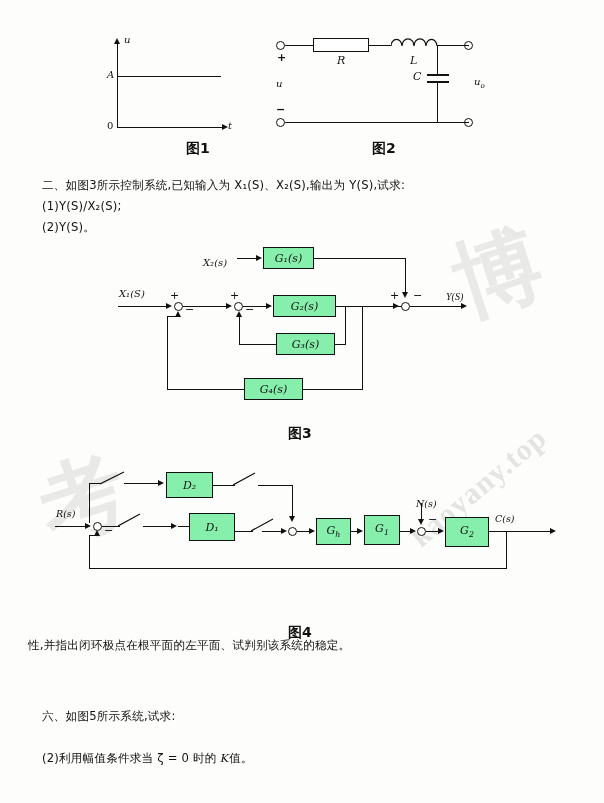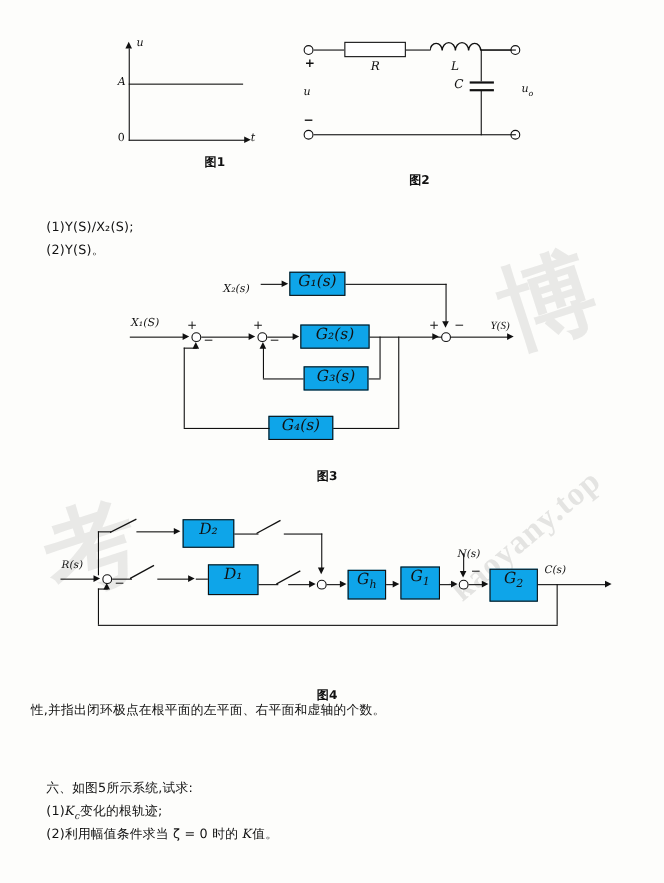--- a/index.html
+++ b/index.html
@@ -51,46 +51,46 @@
     line-height: 21px;
     color: #111;
     font-family: "DejaVu Sans", sans-serif;
     letter-spacing: 0.2px;
   }
   .mathi { font-family: "DejaVu Serif", serif; font-style: italic; }
   sub { font-size: 72%; }
 
   .figcap {
     position: absolute;
-    font-size: 11px;
+    font-size: 14px;
     font-weight: bold;
     font-family: "DejaVu Sans", sans-serif;
     color: #111;
     text-align: center;
   }
 
   
   .ln {
     position: absolute;
     background: #111;
   }
   .hl { height: 1px; }
   .vl { width: 1px; }
 
   .box {
     position: absolute;
     border: 1px solid #111;
-    background: #0ea5e9;
+    background: #86efac;
     box-sizing: border-box;
     display: flex;
-    align-items: flex-start;
+    align-items: center;
     justify-content: center;
     font-family: "DejaVu Serif", serif;
     font-style: italic;
-    font-size: 14px;
+    font-size: 11px;
     color: #111;
   }
 
   .node {
     position: absolute;
     width: 9px; height: 9px;
     border: 1.3px solid #111;
     border-radius: 50%;
     background: #fff;
     box-sizing: border-box;
@@ -222,22 +222,23 @@
     <div class="ln hl" style="left:285px; top:122px; width:184px; height:1.4px;"></div>
 
     <div class="siglbl" style="left:337px; top:54px; font-size:11px;">R</div>
     <div class="siglbl" style="left:410px; top:54px; font-size:11px;">L</div>
     <div class="siglbl" style="left:413px; top:70px; font-size:11px;">C</div>
     <div class="sign" style="left:277px; top:52px; font-weight:bold;">+</div>
     <div class="sign" style="left:276px; top:104px; font-weight:bold;">−</div>
     <div class="siglbl" style="left:276px; top:78px;">u</div>
     <div class="siglbl" style="left:474px; top:76px;"><span>u</span><sub>o</sub></div>
   </div>
-  <div class="figcap" style="left:372px; top:156px;">图2</div>
-
+  <div class="figcap" style="left:372px; top:140px;">图2</div>
+
+  <div class="para" style="left:42px; top:175px;">二、如图3所示控制系统,已知输入为 X₁(S)、X₂(S),输出为 Y(S),试求:</div>
   <div class="para" style="left:42px; top:196px;">(1)Y(S)/X₂(S);</div>
   <div class="para" style="left:42px; top:217px;">(2)Y(S)。</div>
 
   <div>
 
     <div class="siglbl" style="left:203px; top:257px;">X₂(s)</div>
     <div class="ln hl" style="left:237px; top:258px; width:21px;"></div>
     <div class="arrow-r" style="left:256px; top:254.6px;"></div>
     <div class="box" style="left:263px; top:247px; width:51px; height:22px;">
       <span>G₁(s)</span>
@@ -373,24 +374,21 @@
     <div class="siglbl" style="left:495px; top:513px; font-size:9.5px;">C(s)</div>
 
     <div class="ln vl" style="left:506px; top:531px; height:37px;"></div>
     <div class="ln hl" style="left:89px; top:568px; width:418px;"></div>
     <div class="ln vl" style="left:89px; top:535px; height:33px;"></div>
     <div class="arrow-u" style="left:94.2px; top:530px;"></div>
     <div class="ln hl" style="left:89px; top:535px; width:9px;"></div>
   </div>
   <div class="figcap" style="left:288px; top:624px;">图4</div>
 
-  <div class="para" style="left:28px; top:635px;">性,并指出闭环极点在根平面的左平面、右平面和虚轴的个数。</div>
+  <div class="para" style="left:28px; top:635px;">性,并指出闭环极点在根平面的左平面、试判别该系统的稳定。</div>
 
 
   <div class="para" style="left:42px; top:706px;">六、如图5所示系统,试求:</div>
-  <div class="para" style="left:42px; top:727px;">
-    <span>(1)</span><span class="mathi">K</span><sub class="mathi">c</sub><span>变化的根轨迹;</span>
-  </div>
   <div class="para" style="left:42px; top:748px;">
     <span>(2)利用幅值条件求当 ζ = 0 时的 </span><span class="mathi">K</span><span>值。</span>
   </div>
 
 </div>
 
 </body></html>

